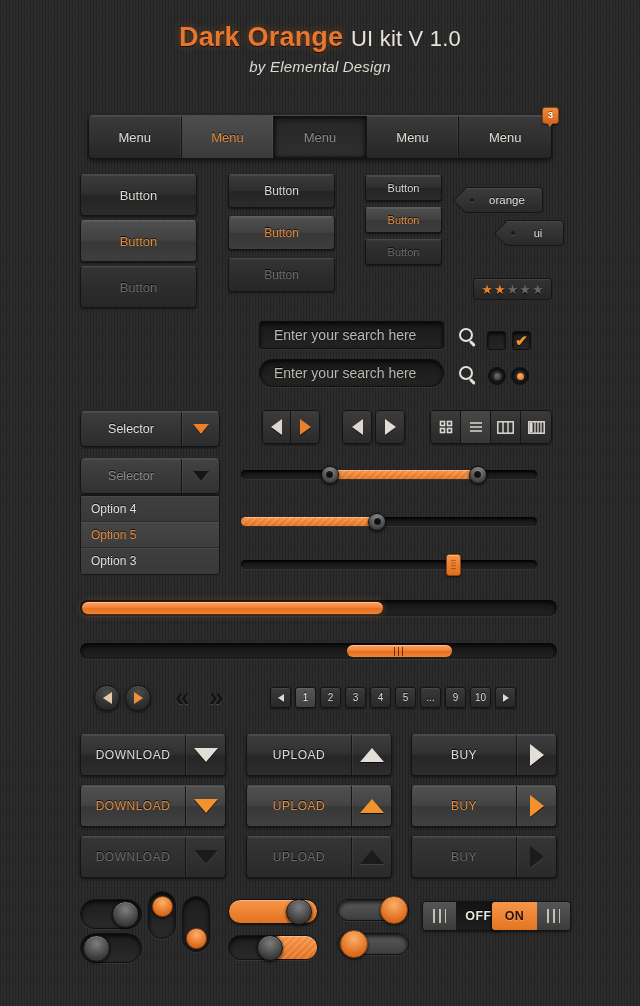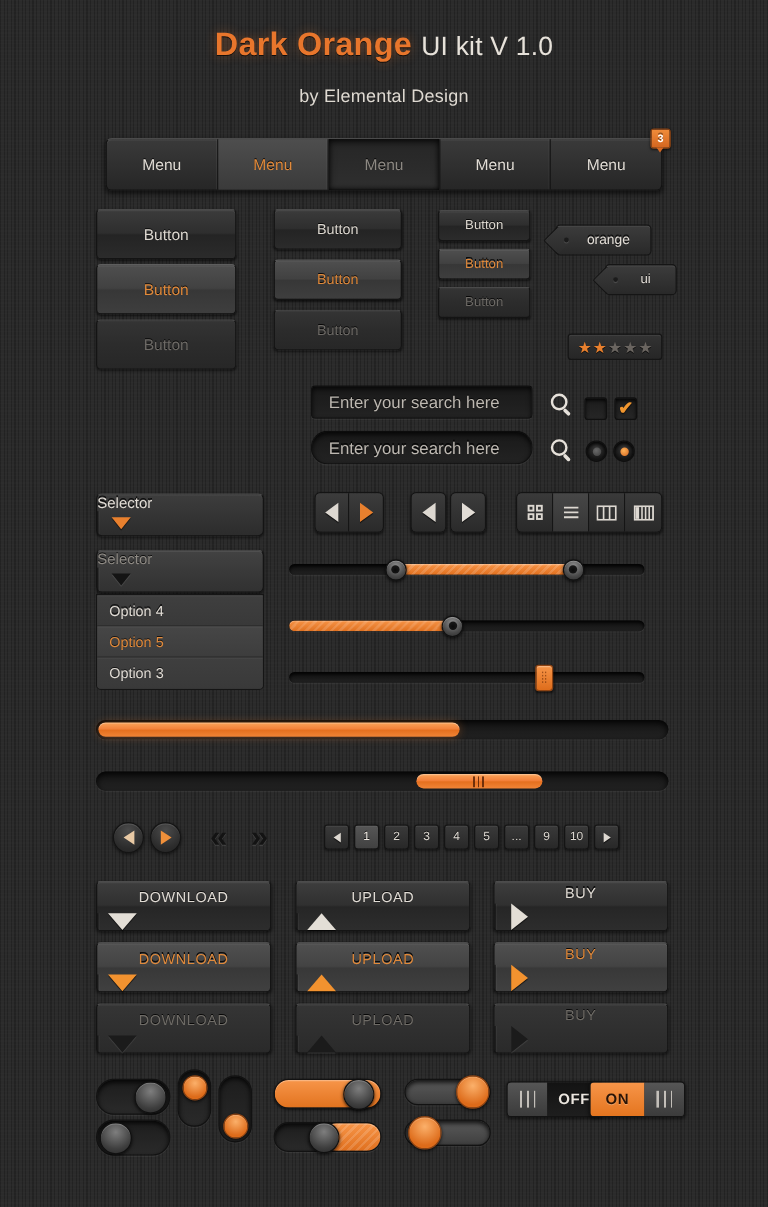--- a/index.html
+++ b/index.html
@@ -17,21 +17,21 @@
   .page { position: relative; width: 640px; height: 1006px; }
 
   
   .header { text-align: center; padding-top: 22px; }
   .title { font-size: 27px; font-weight: bold; letter-spacing: .2px; }
   .title .orange {
     color: #e8762c;
     text-shadow: 0 1px 0 rgba(0,0,0,.7), 0 0 9px rgba(232,118,44,.35);
   }
   .title .light { color: #e7e2da; font-weight: normal; font-size: 22px; }
-  .subtitle { font-size: 15px; color: #ded9d1; margin-top: 19px; letter-spacing: .2px; }
+  .subtitle { font-size: 15px; color: #ded9d1; margin-top: 5px; letter-spacing: .2px; font-style: italic; }
 
   
   .btn {
     background: linear-gradient(180deg, #3b3b3b 0%, #2e2e2e 48%, #242424 52%, #2b2b2b 100%);
     border: 1px solid #141414;
     border-top-color: #4a4a4a;
     border-radius: 4px;
     color: #ddd8d0;
     font-size: 12.5px;
     text-shadow: 0 -1px 0 rgba(0,0,0,.85);
@@ -211,27 +211,26 @@
   #rb-off { left: 488px; top: 367px; }
   #rb-on { left: 511px; top: 367px; }
   #rb-off .dot { width: 7px; height: 7px; border-radius: 50%;
                  background: radial-gradient(circle at 40% 35%, #6a6a6a, #3a3a3a); }
   #rb-on .dot  { width: 7px; height: 7px; border-radius: 50%;
                  background: radial-gradient(circle at 40% 35%, #ffb257, #d4651f); }
 
   
   .selector {
     position: absolute; width: 140px; height: 36px;
-    display: flex; align-items: flex-start;
+    display: flex; align-items: center;
     background: linear-gradient(180deg, #3d3d3d, #2c2c2c);
     border: 1px solid #141414; border-top-color: #4c4c4c;
     border-radius: 5px;
     box-shadow: inset 0 1px 0 rgba(255,255,255,.07), 0 1px 2px rgba(0,0,0,.5);
     cursor: pointer;
-    flex-direction: column;
   }
   .selector .lbl { flex: 1; text-align: center; font-size: 12.5px;
                    text-shadow: 0 -1px 0 rgba(0,0,0,.8); }
   .selector .arrowbox {
     width: 38px; height: 100%; display: flex; align-items: center; justify-content: center;
     border-left: 1px solid #151515; box-shadow: inset 1px 0 0 rgba(255,255,255,.05);
   }
   #selector-1 { left: 80px; top: 411px; }
   #selector-1 .lbl { color: #e2ddd6; }
   #selector-2 { left: 80px; top: 458px; }
@@ -391,21 +390,20 @@
 
   
   .action {
     position: absolute; width: 146px; height: 42px;
     display: flex; align-items: stretch;
     background: linear-gradient(180deg, #3d3d3d 0%, #303030 48%, #262626 52%, #2d2d2d 100%);
     border: 1px solid #141414; border-top-color: #4c4c4c;
     border-radius: 4px;
     box-shadow: inset 0 1px 0 rgba(255,255,255,.07), 0 1px 3px rgba(0,0,0,.6);
     cursor: pointer;
-    flex-direction: column;
   }
   .action .txt {
     flex: 1; display: flex; align-items: center; justify-content: center;
     font-size: 12px; letter-spacing: .5px; color: #e0dbd4;
     text-shadow: 0 -1px 0 rgba(0,0,0,.85);
   }
   .action .ico {
     width: 40px; display: flex; align-items: center; justify-content: center;
     border-left: 1px solid #151515; box-shadow: inset 1px 0 0 rgba(255,255,255,.05);
   }

